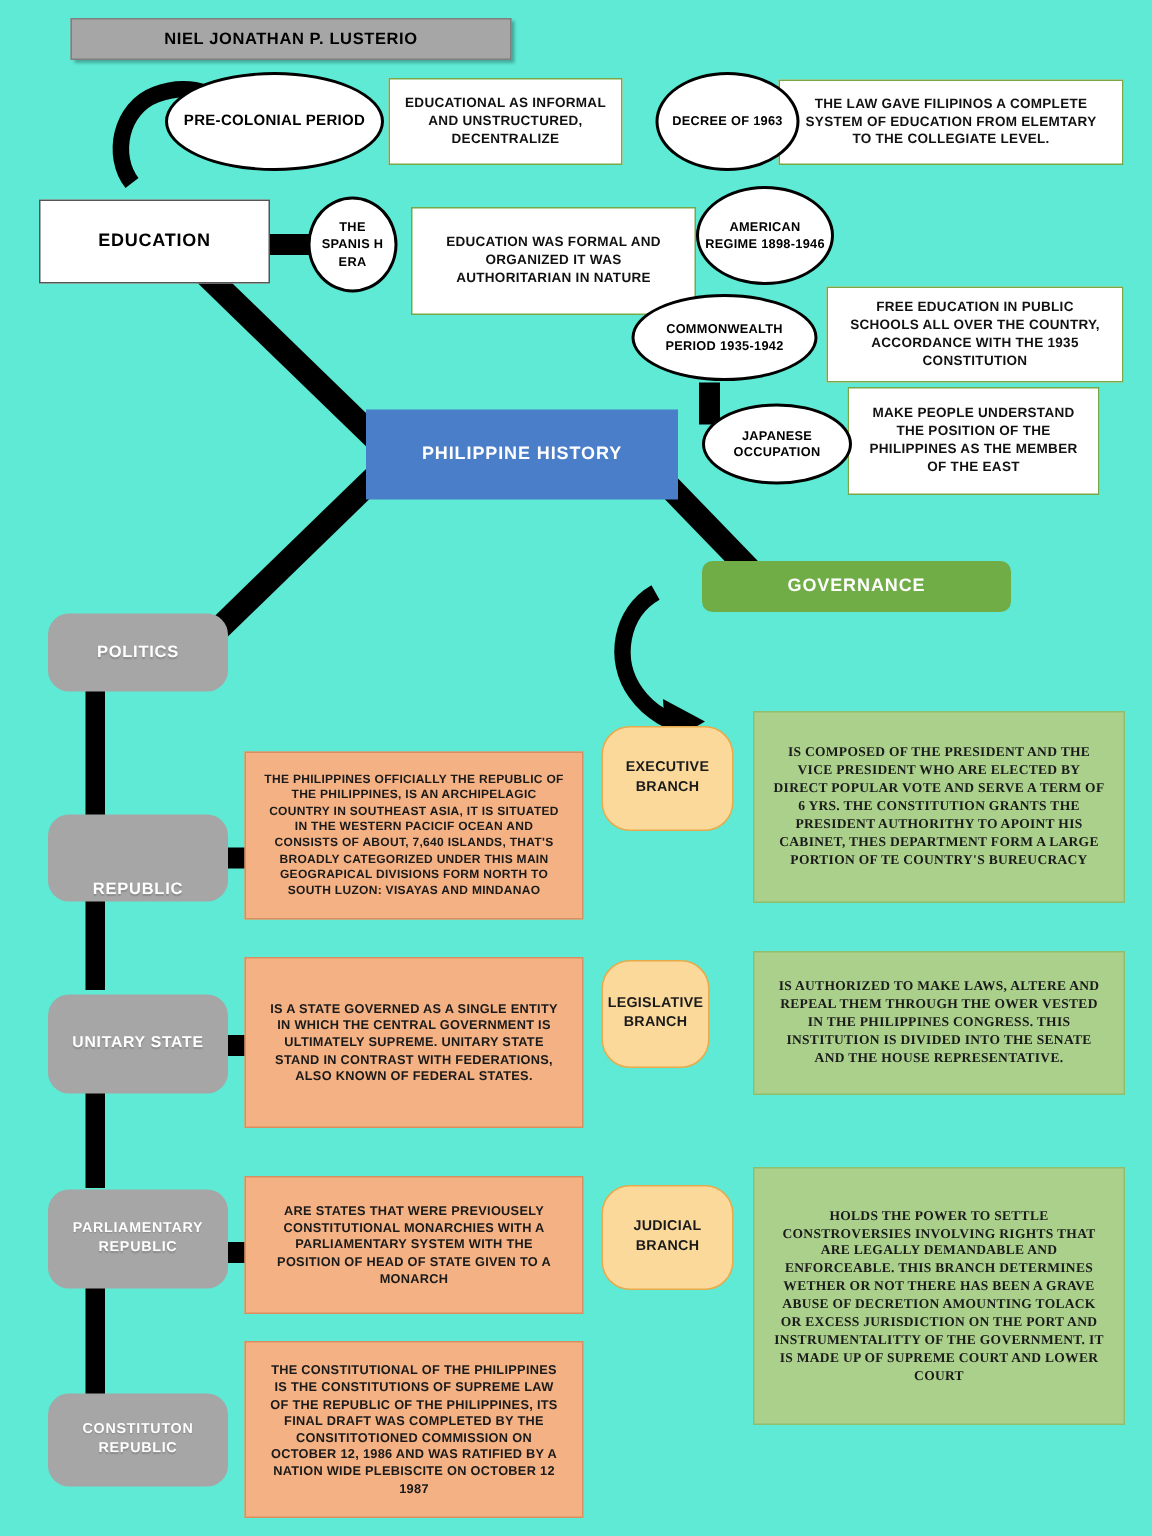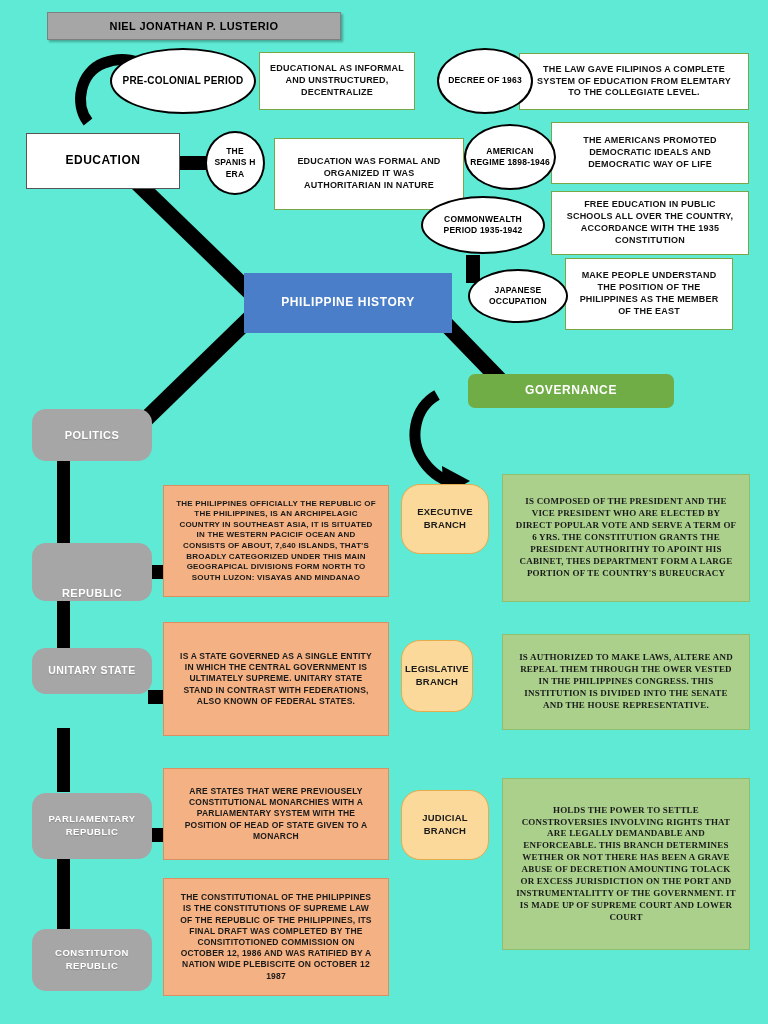--- a/index.html
+++ b/index.html
@@ -105,20 +105,21 @@
 
   
   .peachbox {
     background: #f4b183;
     border: 1px solid #d98f5f;
     color: #1a1a1a;
     font-weight: bold;
     font-size: 8.5px;
     padding: 6px 8px;
     z-index: 4;
+    margin-top: 16px;
   }
 
   
   .yellowbox {
     background: #fbd99b;
     border: 1.5px solid #e8ab4b;
     border-radius: 19px;
     color: #1a1a1a;
     font-weight: bold;
     font-size: 9.5px;
@@ -202,23 +203,20 @@
   <div class="node ellipse small" style="left:437px; top:48px; width:96px; height:66px;">
     <span>DECREE OF 1963</span>
   </div>
   <div class="node greenbox" style="left:519px; top:53px; width:230px; height:57px;">
     <span>THE LAW GAVE FILIPINOS A COMPLETE SYSTEM OF EDUCATION FROM ELEMTARY TO THE COLLEGIATE LEVEL.</span>
   </div>
 
   <div class="node ellipse small" style="left:464px; top:124px; width:92px; height:66px;">
     <span>AMERICAN REGIME 1898-1946</span>
   </div>
-  <div class="node greenbox" style="left:551px; top:122px; width:198px; height:62px;">
-    <span>THE AMERICANS PROMOTED DEMOCRATIC IDEALS AND DEMOCRATIC WAY OF LIFE</span>
-  </div>
 
   <div class="node ellipse small" style="left:421px; top:196px; width:124px; height:58px;">
     <span>COMMONWEALTH PERIOD 1935-1942</span>
   </div>
   <div class="node greenbox" style="left:551px; top:191px; width:198px; height:64px;">
     <span>FREE EDUCATION IN PUBLIC SCHOOLS ALL OVER THE COUNTRY, ACCORDANCE WITH THE 1935 CONSTITUTION</span>
   </div>
 
   <div class="conn" style="left:466px; top:255px; width:14px; height:28px;"></div>
 
@@ -247,21 +245,21 @@
   </div>
 
   <div class="node greypill" style="left:32px; top:543px; width:120px; height:58px;align-items:flex-end;">
     <span>REPUBLIC</span>
   </div>
   <div class="conn" style="left:148px; top:565px; width:26px; height:14px;"></div>
   <div class="node peachbox" style="left:163px; top:485px; width:226px; height:112px; font-size:8px;">
     <span>THE PHILIPPINES OFFICIALLY THE REPUBLIC OF THE PHILIPPINES, IS AN ARCHIPELAGIC COUNTRY IN SOUTHEAST ASIA, IT IS SITUATED IN THE WESTERN PACICIF OCEAN AND CONSISTS OF ABOUT, 7,640 ISLANDS, THAT'S BROADLY CATEGORIZED UNDER THIS MAIN GEOGRAPICAL DIVISIONS FORM NORTH TO SOUTH LUZON: VISAYAS AND MINDANAO</span>
   </div>
 
-  <div class="node greypill two-line" style="left:32px; top:648px; width:120px; height:46px;">
+  <div class="node greypill two-line" style="left:32px; top:663px; width:120px; height:66px;">
     <span>UNITARY STATE</span>
   </div>
   <div class="conn" style="left:148px; top:690px; width:26px; height:14px;"></div>
   <div class="node peachbox" style="left:163px; top:622px; width:226px; height:114px;">
     <span>IS A STATE GOVERNED AS A SINGLE ENTITY IN WHICH THE CENTRAL GOVERNMENT IS ULTIMATELY SUPREME. UNITARY STATE STAND IN CONTRAST WITH FEDERATIONS, ALSO KNOWN OF FEDERAL STATES.</span>
   </div>
 
   <div class="node greypill small" style="left:32px; top:793px; width:120px; height:66px;">
     <span>PARLIAMENTARY REPUBLIC</span>
   </div>

